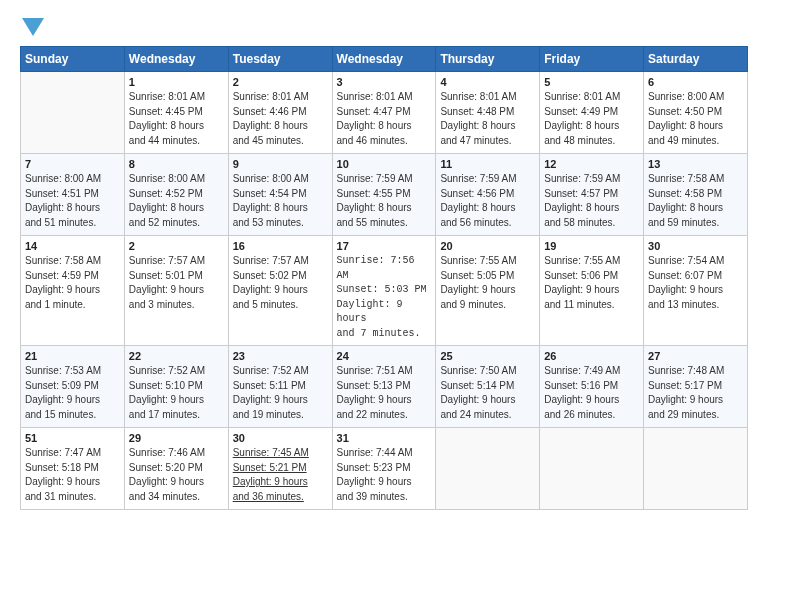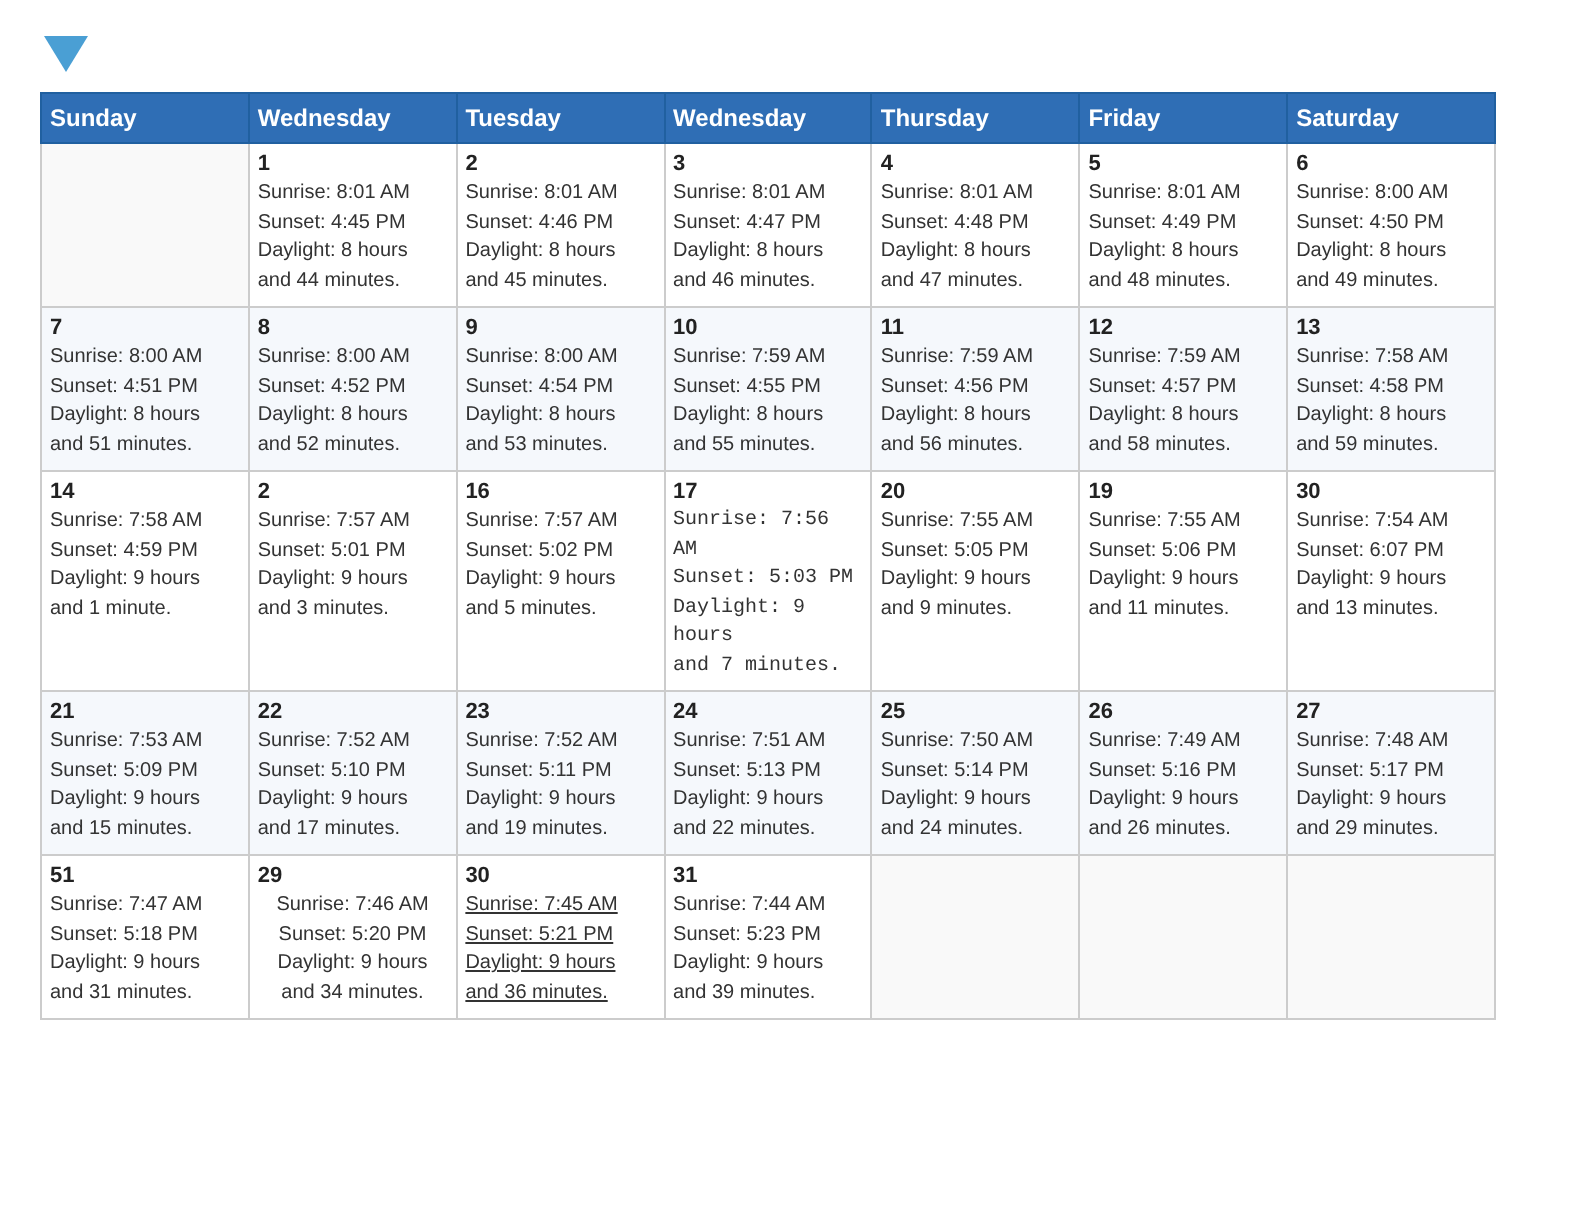--- a/index.html
+++ b/index.html
@@ -316,21 +316,21 @@
         <tr>
           <td>
             <span class="day-number">51</span>
             <div class="day-info" style="white-space: pre-line;">Sunrise: 7:47 AM
 Sunset: 5:18 PM
 Daylight: 9 hours
 and 31 minutes.</div>
           </td>
           <td>
             <span class="day-number">29</span>
-            <div class="day-info" style="white-space: pre-line; text-align: center;">Sunrise: 7:46 AM
+            <div class="day-info" style="white-space: pre-line;">Sunrise: 7:46 AM
 Sunset: 5:20 PM
 Daylight: 9 hours
 and 34 minutes.</div>
           </td>
           <td>
             <span class="day-number">30</span>
             <div class="day-info" style="white-space: pre-line; text-decoration: underline;">Sunrise: 7:45 AM
 Sunset: 5:21 PM
 Daylight: 9 hours
 and 36 minutes.</div>

